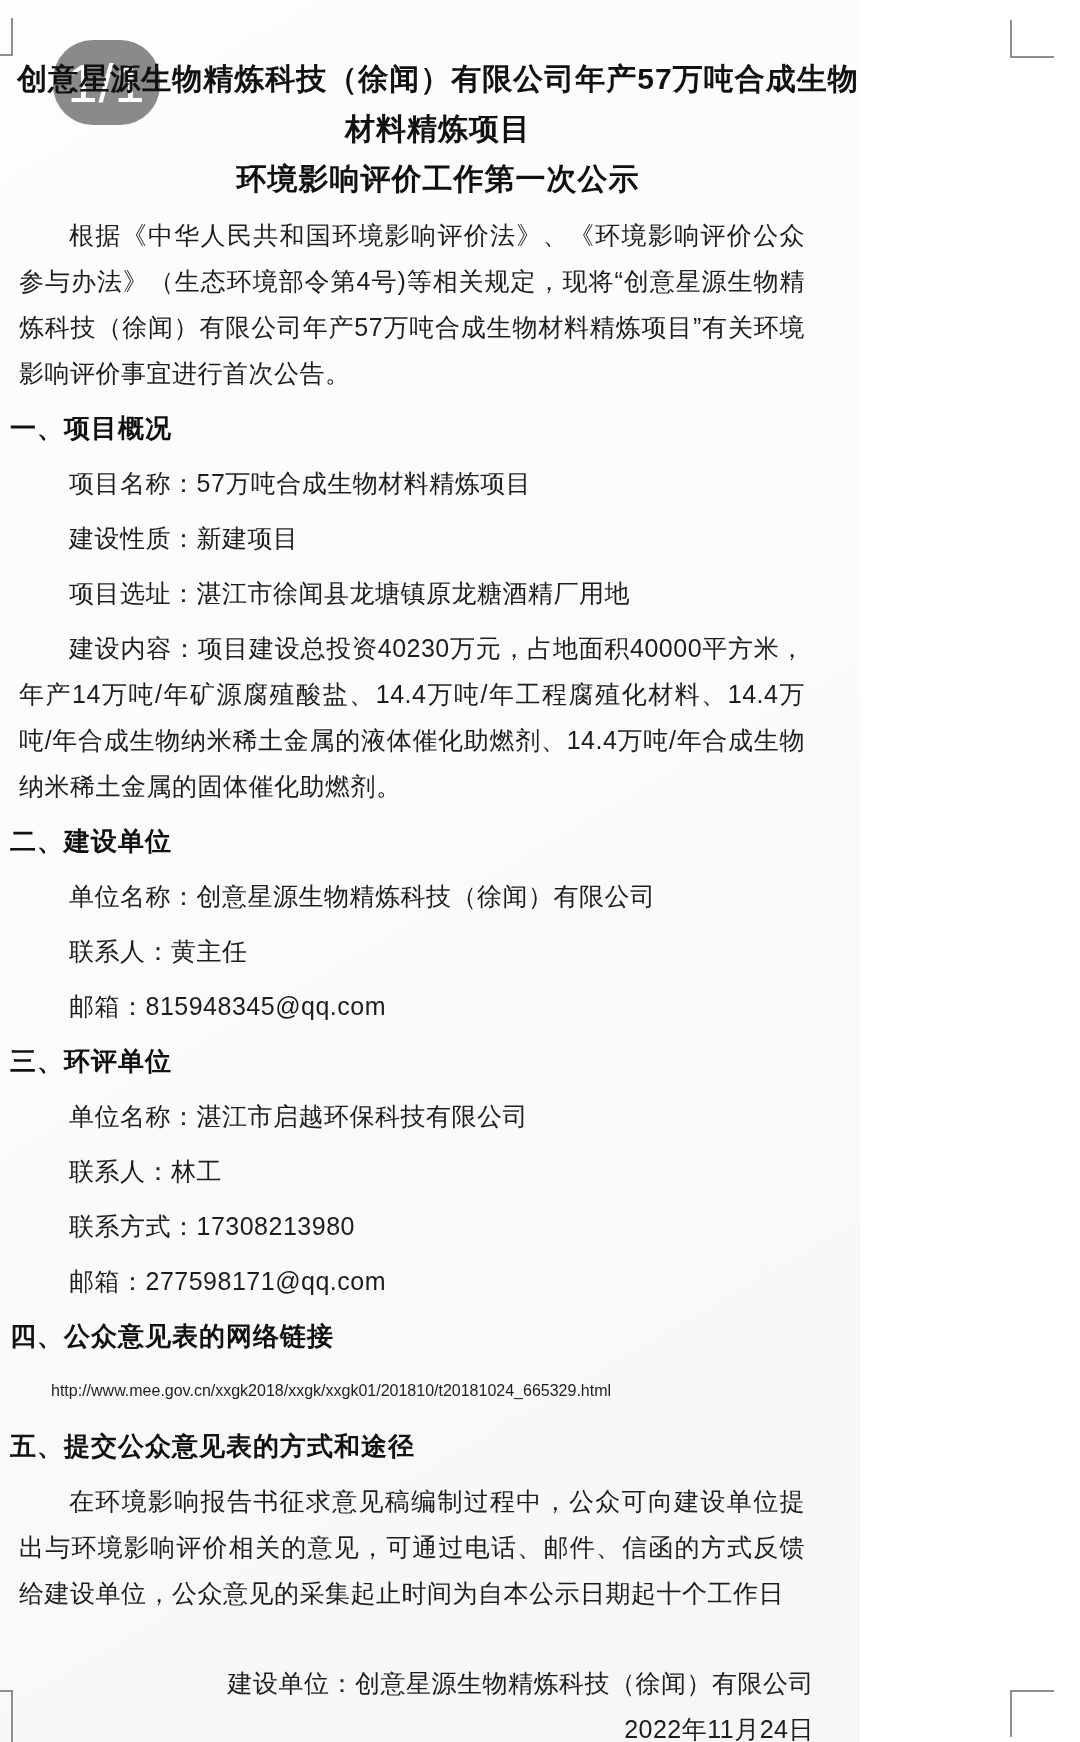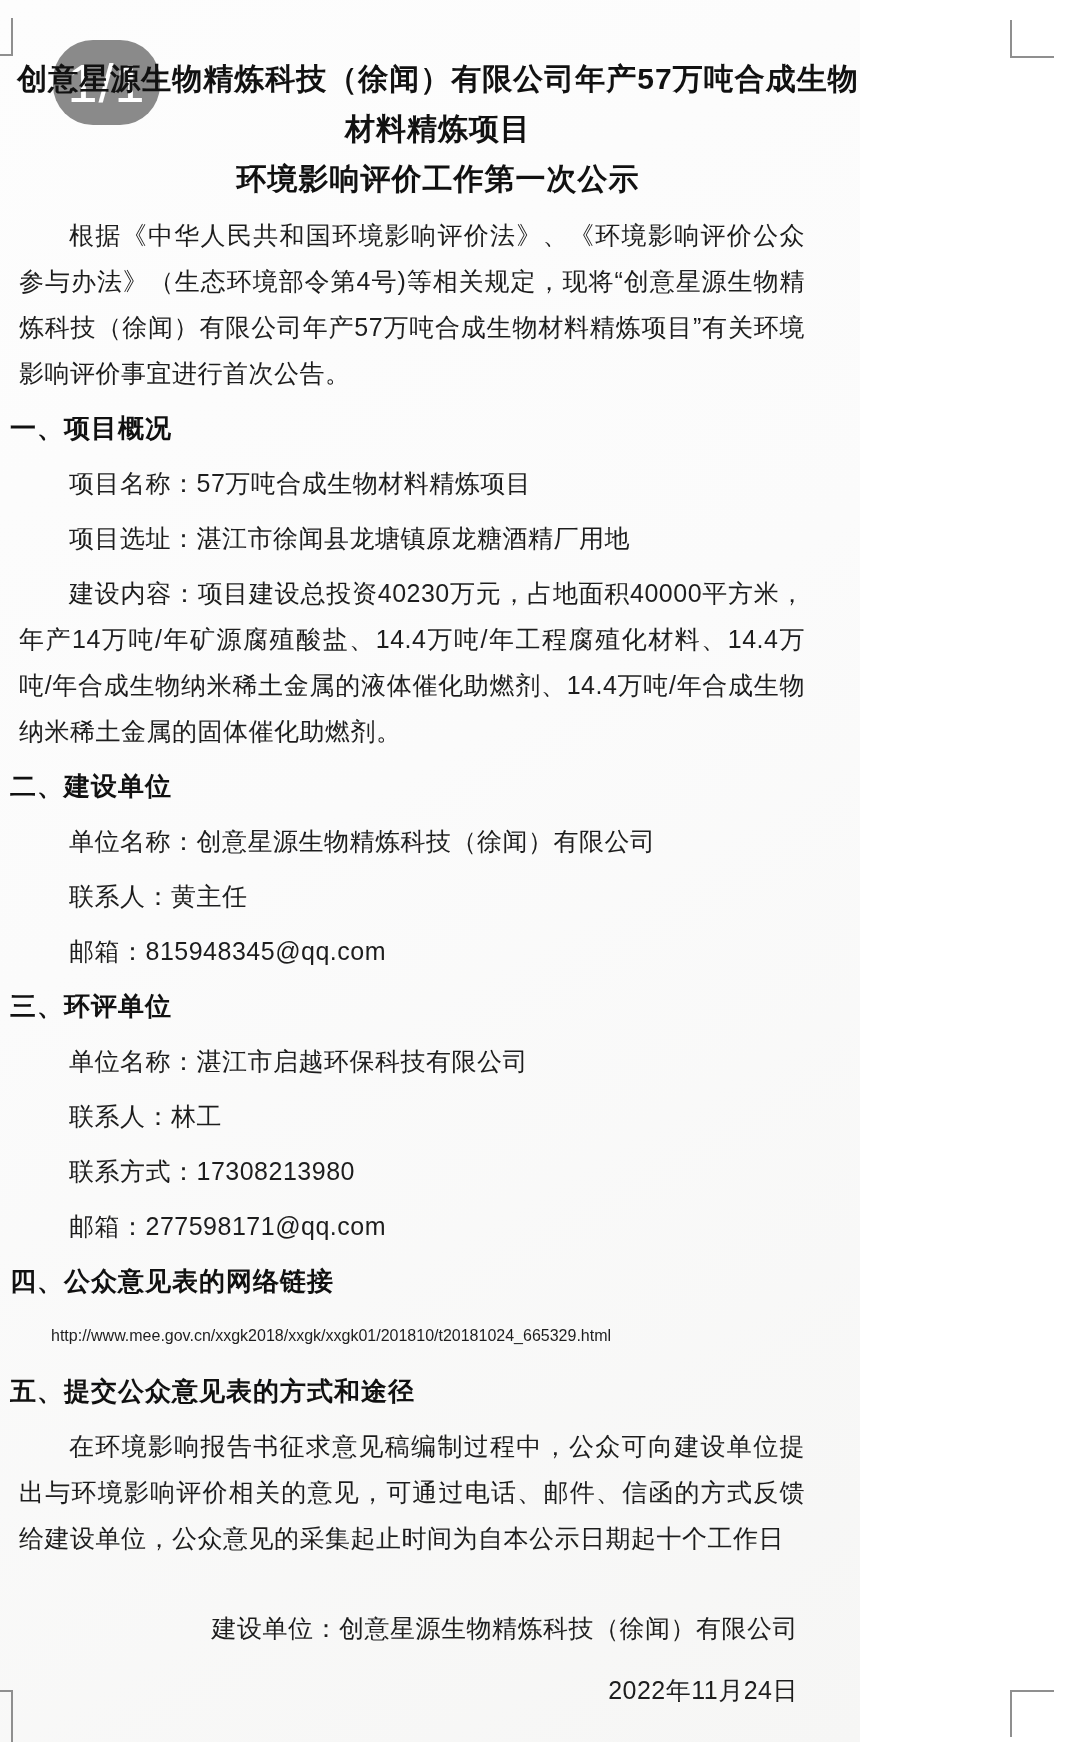--- a/index.html
+++ b/index.html
@@ -41,21 +41,21 @@
     font-size:25px; line-height:46px; margin:9px;
     text-align:justify; text-indent:2em; letter-spacing:0.5px;
   }
   .intro { margin-top:8px; }
   .h {
     font-size:26px; line-height:46px; font-weight:bold; color:#111;
     margin:5px 0 0 0; letter-spacing:1px;
   }
   .url { font-size:16px; letter-spacing:0; }
   .sig { margin-top:44px; font-size:25px; line-height:46px; text-align:right; letter-spacing:0.5px; }
-  .sig div { margin:16px; }
+  .sig div { margin:0; }
 </style>
 </head>
 <body>
 
 <div class="page">
 
   <div class="corner tl"></div>
   <div class="corner tr"></div>
   <div class="corner bl"></div>
   <div class="corner br"></div>
@@ -68,20 +68,21 @@
 
     <div class="title">
       <div>创意星源生物精炼科技（徐闻）有限公司年产57万吨合成生物材料精炼项目</div>
       <div>环境影响评价工作第一次公示</div>
     </div>
 
     <p class="para intro">根据《中华人民共和国环境影响评价法》、《环境影响评价公众参与办法》（生态环境部令第4号)等相关规定，现将“创意星源生物精炼科技（徐闻）有限公司年产57万吨合成生物材料精炼项目”有关环境影响评价事宜进行首次公告。</p>
 
     <div class="h">一、项目概况</div>
     <p class="para">项目名称：57万吨合成生物材料精炼项目</p>
+    <p class="para">建设性质：新建项目</p>
     <p class="para">项目选址：湛江市徐闻县龙塘镇原龙糖酒精厂用地</p>
     <p class="para">建设内容：项目建设总投资40230万元，占地面积40000平方米，年产14万吨/年矿源腐殖酸盐、14.4万吨/年工程腐殖化材料、14.4万吨/年合成生物纳米稀土金属的液体催化助燃剂、14.4万吨/年合成生物纳米稀土金属的固体催化助燃剂。</p>
 
     <div class="h">二、建设单位</div>
     <p class="para">单位名称：创意星源生物精炼科技（徐闻）有限公司</p>
     <p class="para">联系人：黄主任</p>
     <p class="para">邮箱：815948345@qq.com</p>
 
     <div class="h">三、环评单位</div>
     <p class="para">单位名称：湛江市启越环保科技有限公司</p>

